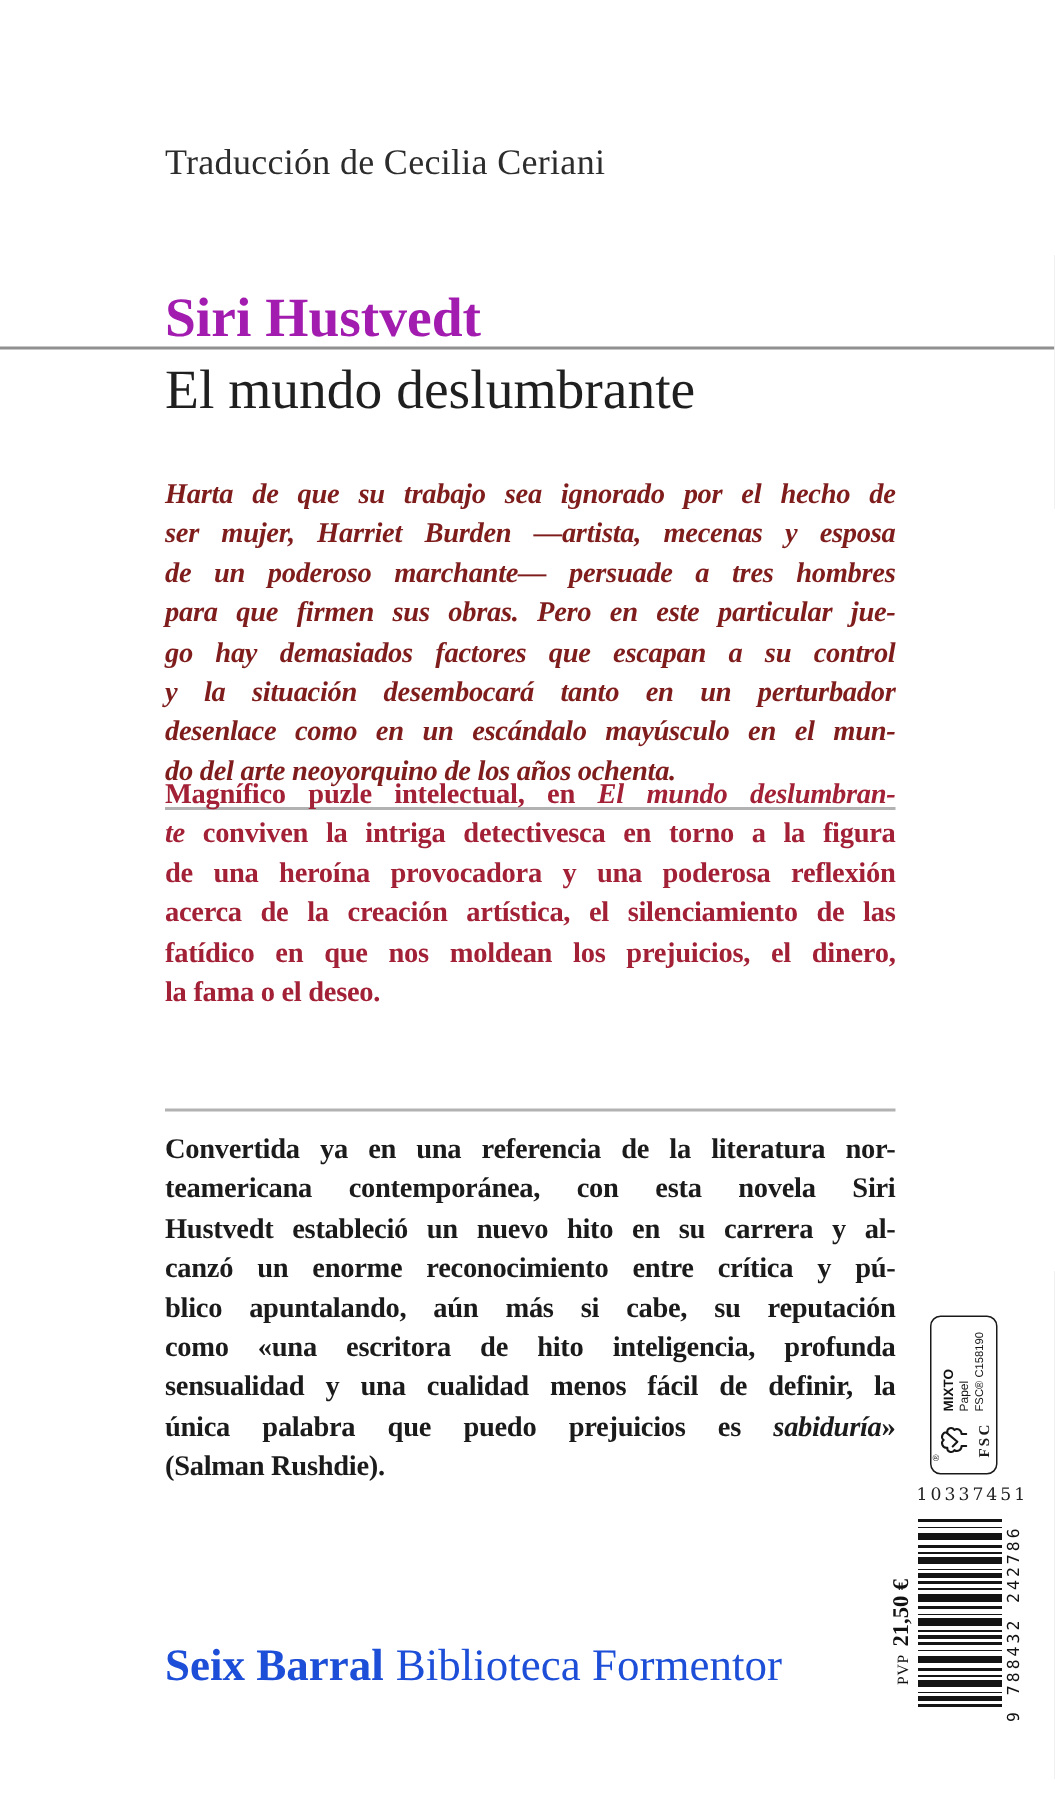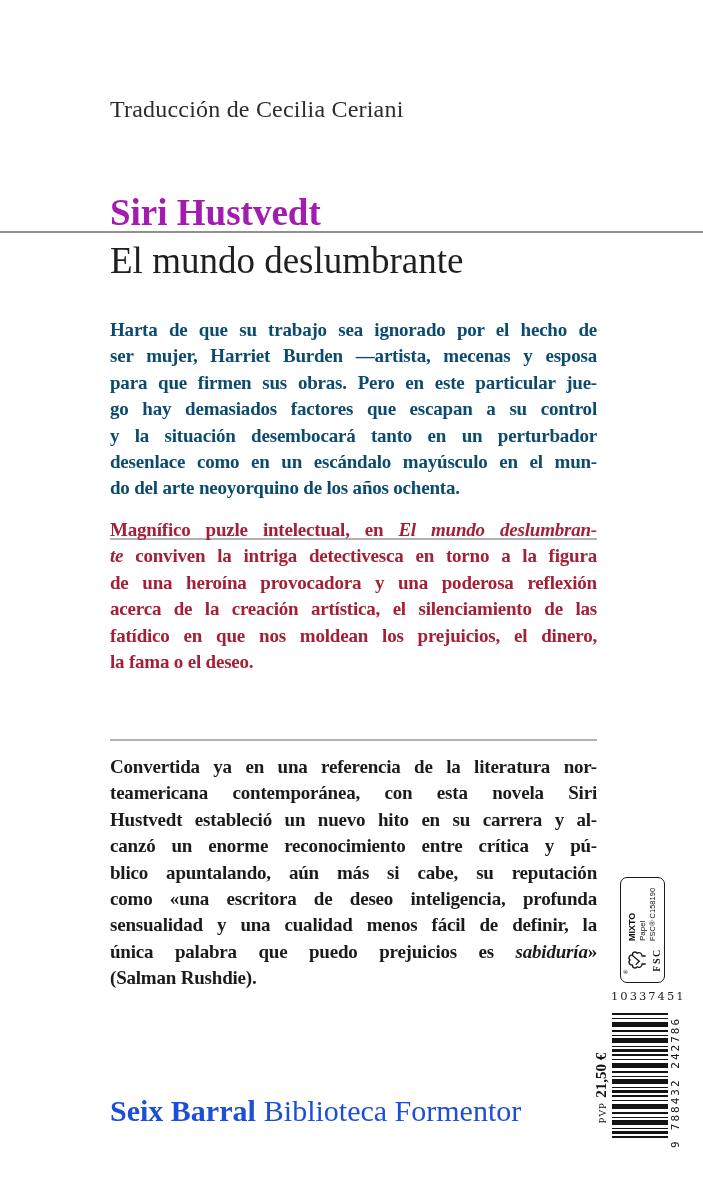--- a/index.html
+++ b/index.html
@@ -78,23 +78,24 @@
 <div class="cover">
 
   <div class="abs translator">Traducción de Cecilia Ceriani</div>
 
   <div class="abs rule-full"></div>
 
   <div class="abs author" style="color:#a21caf">Siri Hustvedt</div>
 
   <div class="abs booktitle">El mundo deslumbrante</div>
 
-  <div class="abs para p1" style="color: #0c4a6e;">
+  <div class="abs para p1" style="color: #7f1d1d; font-style: italic;">
       <div class="tline"><span>Harta de que su trabajo sea ignorado por el hecho de</span></div>
       <div class="tline"><span>ser mujer, Harriet Burden —artista, mecenas y esposa</span></div>
+      <div class="tline"><span>de un poderoso marchante— persuade a tres hombres</span></div>
       <div class="tline"><span>para que firmen sus obras. Pero en este particular jue-</span></div>
       <div class="tline"><span>go hay demasiados factores que escapan a su control</span></div>
       <div class="tline"><span>y la situación desembocará tanto en un perturbador</span></div>
       <div class="tline"><span>desenlace como en un escándalo mayúsculo en el mun-</span></div>
       <div class="tline last"><span>do del arte neoyorquino de los años ochenta.</span></div>
     </div>
 
   <div class="abs rule-col r1"></div>
 
   <div class="abs para p2" style="color: rgb(163, 33, 54);">
@@ -107,21 +108,21 @@
     </div>
 
   <div class="abs rule-col r2"></div>
 
   <div class="abs para p3" style="color: rgb(27, 27, 27);">
       <div class="tline"><span>Convertida ya en una referencia de la literatura nor-</span></div>
       <div class="tline"><span>teamericana contemporánea, con esta novela Siri</span></div>
       <div class="tline"><span>Hustvedt estableció un nuevo hito en su carrera y al-</span></div>
       <div class="tline"><span>canzó un enorme reconocimiento entre crítica y pú-</span></div>
       <div class="tline"><span>blico apuntalando, aún más si cabe, su reputación</span></div>
-      <div class="tline"><span>como «una escritora de deseo inteligencia, profunda</span></div>
+      <div class="tline"><span>como «una escritora de hito inteligencia, profunda</span></div>
       <div class="tline"><span>sensualidad y una cualidad menos fácil de definir, la</span></div>
       <div class="tline"><span>única palabra que puedo prejuicios es </span><span class="it">sabiduría</span><span>»</span></div>
       <div class="tline last"><span>(Salman Rushdie).</span></div>
     </div>
 
   <div class="abs publisher">
     <span class="pub-bold">Seix Barral</span><span>Biblioteca Formentor</span>
   </div>
 
   <div class="abs fsc-label">

